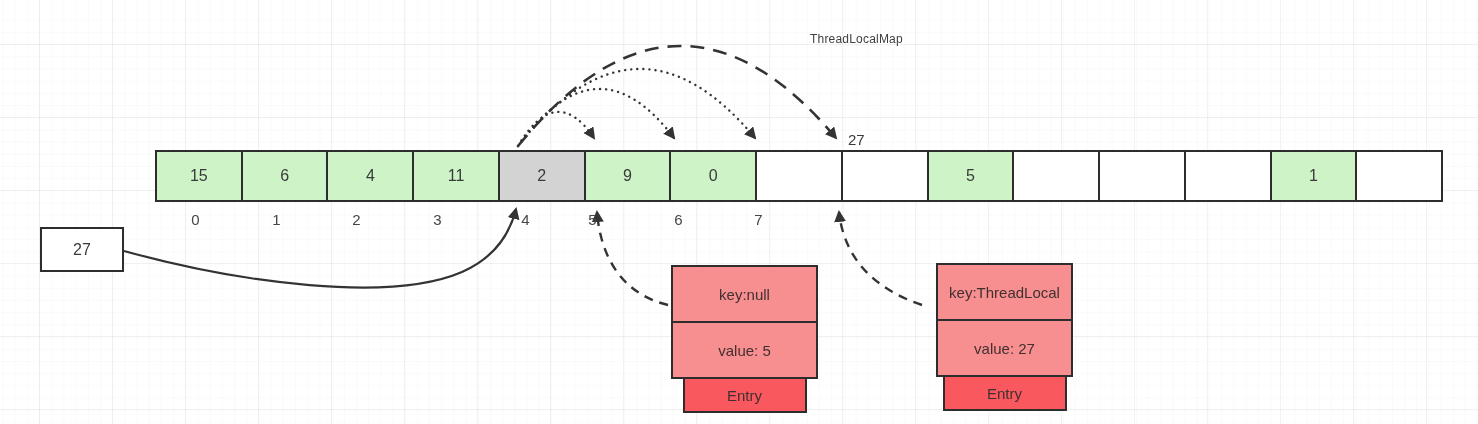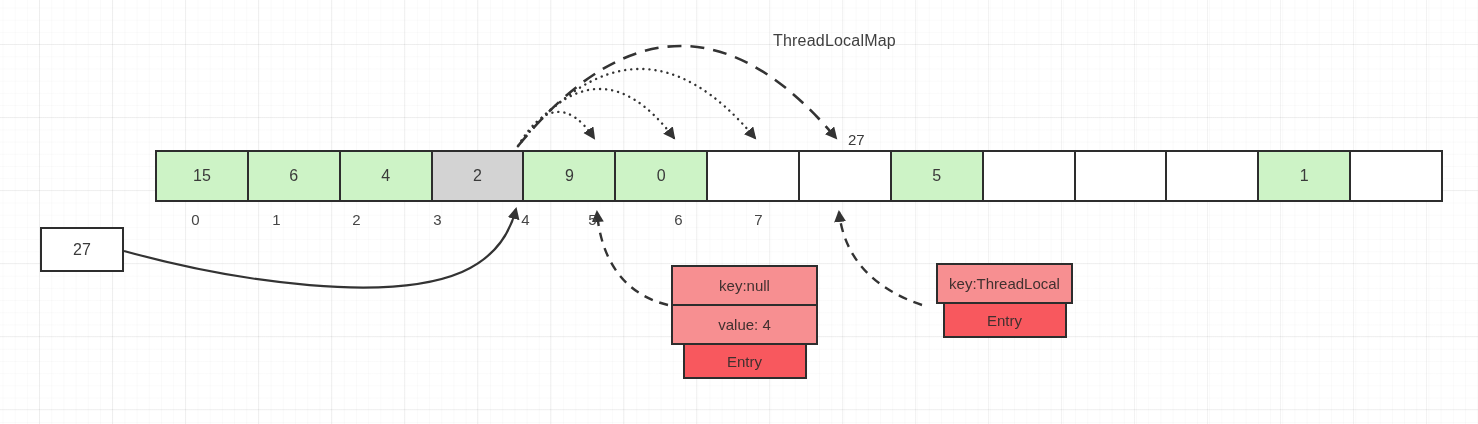--- a/index.html
+++ b/index.html
@@ -18,21 +18,21 @@
     background-color:#ffffff;
     background-image:
       linear-gradient(rgba(90,90,90,0.075) 1px, transparent 1px),
       linear-gradient(90deg, rgba(90,90,90,0.075) 1px, transparent 1px),
       linear-gradient(rgba(120,120,120,0.035) 1px, transparent 1px),
       linear-gradient(90deg, rgba(120,120,120,0.035) 1px, transparent 1px);
     background-size:73px 73px,73px 73px,12.2px 12.2px,12.2px 12.2px;
     background-position:-34px -29px,-34px -29px,-34px -29px,-34px -29px;
   }
   .title{
-    position:absolute;left:773px;top:32px;font-size:16px;color:#3f3f3f;
+    position:absolute;left:810px;top:32px;font-size:12px;color:#3f3f3f;
     letter-spacing:.2px;
     text-align:center;
   }
   
   .array{
     position:absolute;left:155px;top:150px;width:1288px;height:52px;
     display:flex;border:2px solid #2d2d2d;background:#bef264;
   }
   .cell{
     flex:1 1 0;border-right:2px solid #2d2d2d;
@@ -59,21 +59,21 @@
   }
   
   .arc-label{
     position:absolute;left:848px;top:131px;font-size:15px;color:#3a3a3a;
   }
   
   .entry{position:absolute;}
   .entry--stale{left:671px;top:265px;width:147px;}
   .entry--live{left:923px;top:263px;width:150px;padding-left:13px;}
   .entry .row{
-    height:41px;border:2px solid #2d2d2d;background:var(--entry-salmon);
+    height:58px;border:2px solid #2d2d2d;background:var(--entry-salmon);
     display:flex;align-items:center;justify-content:center;
     font-size:15px;color:#41302f;
   }
   .entry .row + .row{margin-top:-2px;}
   .entry .tag{
     width:124px;height:36px;margin:-2px auto 4px;
     border:2px solid #2d2d2d;background:var(--entry-red);
     display:flex;align-items:center;justify-content:center;
     font-size:15px;color:#41302f;
   }
@@ -100,20 +100,21 @@
   <path d="M 668 305 C 626 295, 601 262, 597 212" fill="none" stroke="#333333" stroke-width="2.4" stroke-dasharray="9 7" marker-end="url(#arrow)"></path>
   <path d="M 922 305 C 874 289, 844 258, 839 212" fill="none" stroke="#333333" stroke-width="2.4" stroke-dasharray="9 7" marker-end="url(#arrow)"></path>
 </svg>
 
 <div class="title">ThreadLocalMap</div>
 
 <div class="array">
   <div class="cell cell--green">15</div>
   <div class="cell cell--green">6</div>
   <div class="cell cell--green">4</div>
+  <div class="cell cell--green">11</div>
   <div class="cell cell--gray">2</div>
   <div class="cell cell--green">9</div>
   <div class="cell cell--green">0</div>
   <div class="cell cell--empty"></div>
   <div class="cell cell--empty"></div>
   <div class="cell cell--green">5</div>
   <div class="cell cell--empty"></div>
   <div class="cell cell--empty"></div>
   <div class="cell cell--empty"></div>
   <div class="cell cell--green">1</div>
@@ -130,20 +131,21 @@
 <span class="idx idx-7" style="left:718px">7</span>
 
 <div class="inbox">
   <span>27</span>
 </div>
 
 <span class="arc-label">27</span>
 
 <div class="entry entry--stale">
   <div class="row">key:null</div>
-  <div class="row">value: 4</div>
+  <div class="row">value: 5</div>
   <div class="tag">Entry</div>
 </div>
 
 <div class="entry entry--live">
   <div class="row">key:ThreadLocal</div>
+  <div class="row">value: 27</div>
   <div class="tag">Entry</div>
 </div>
 
 </body></html>

